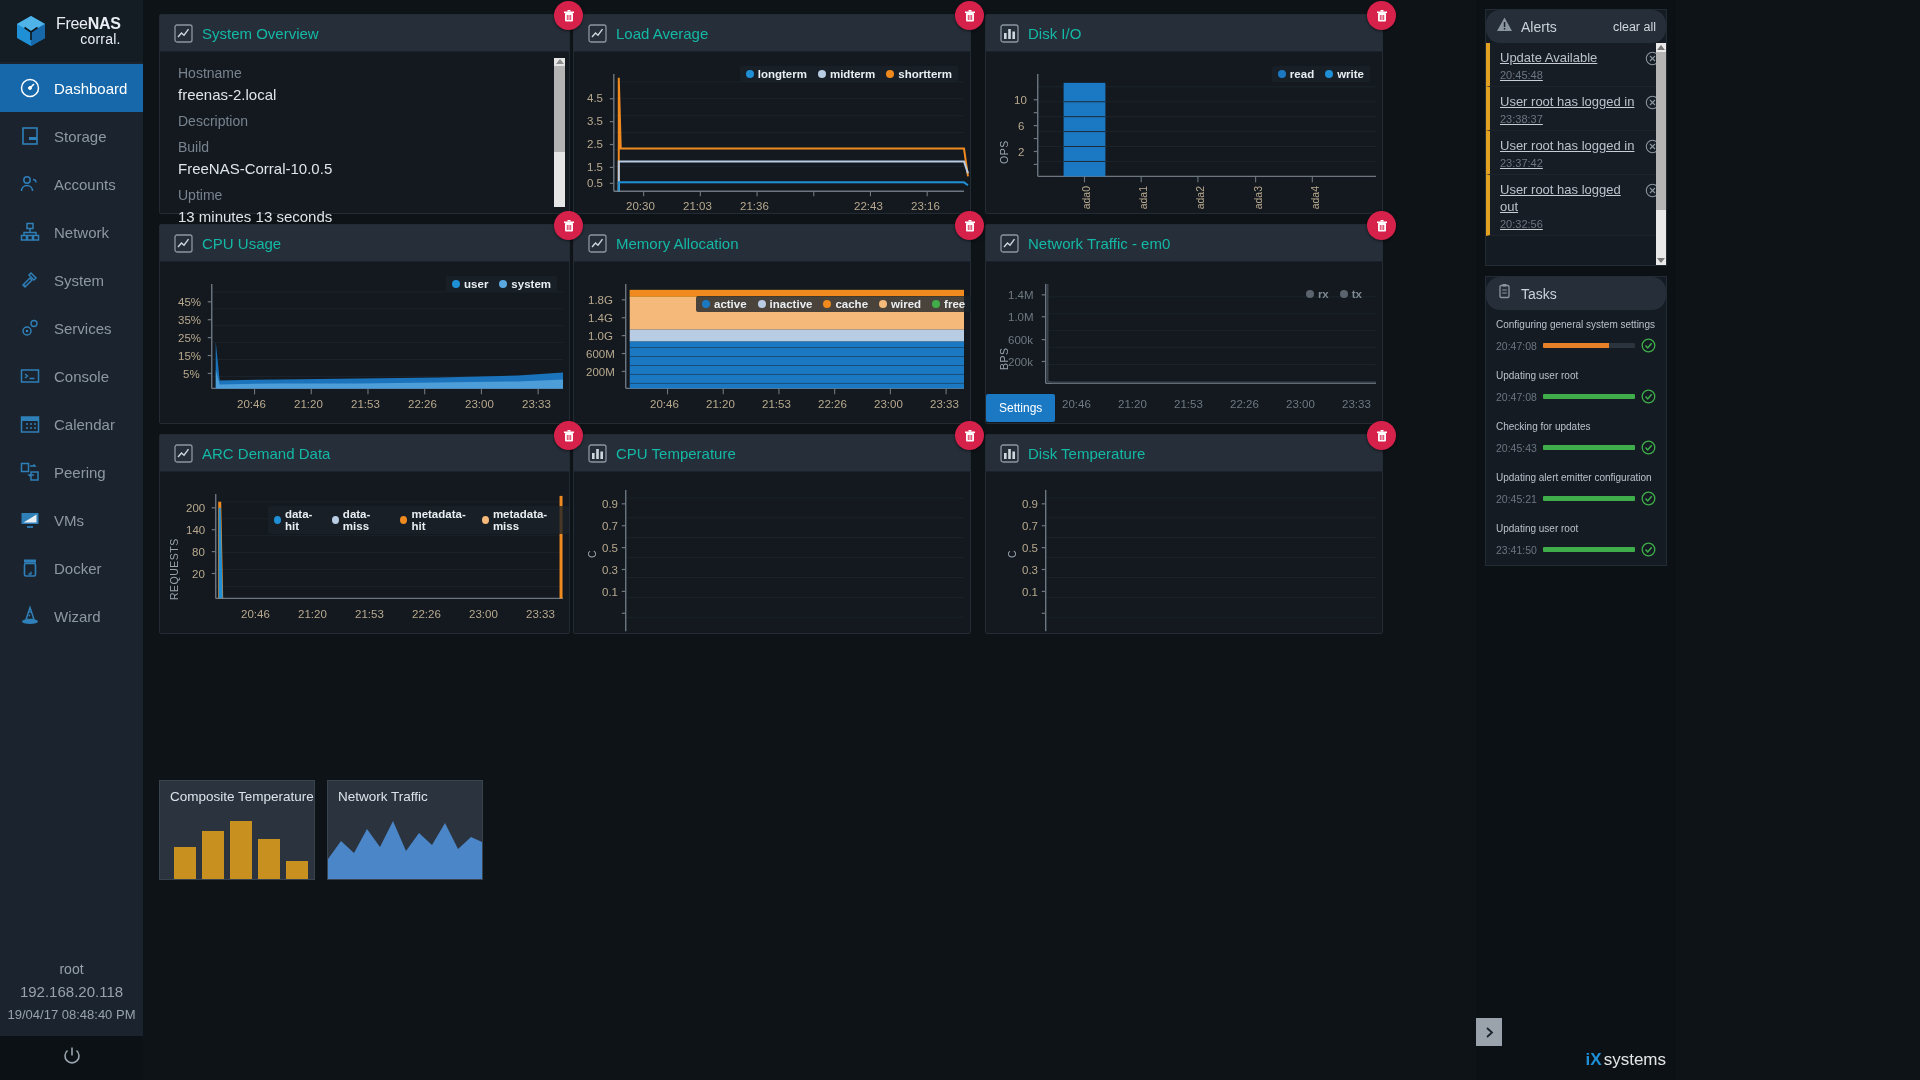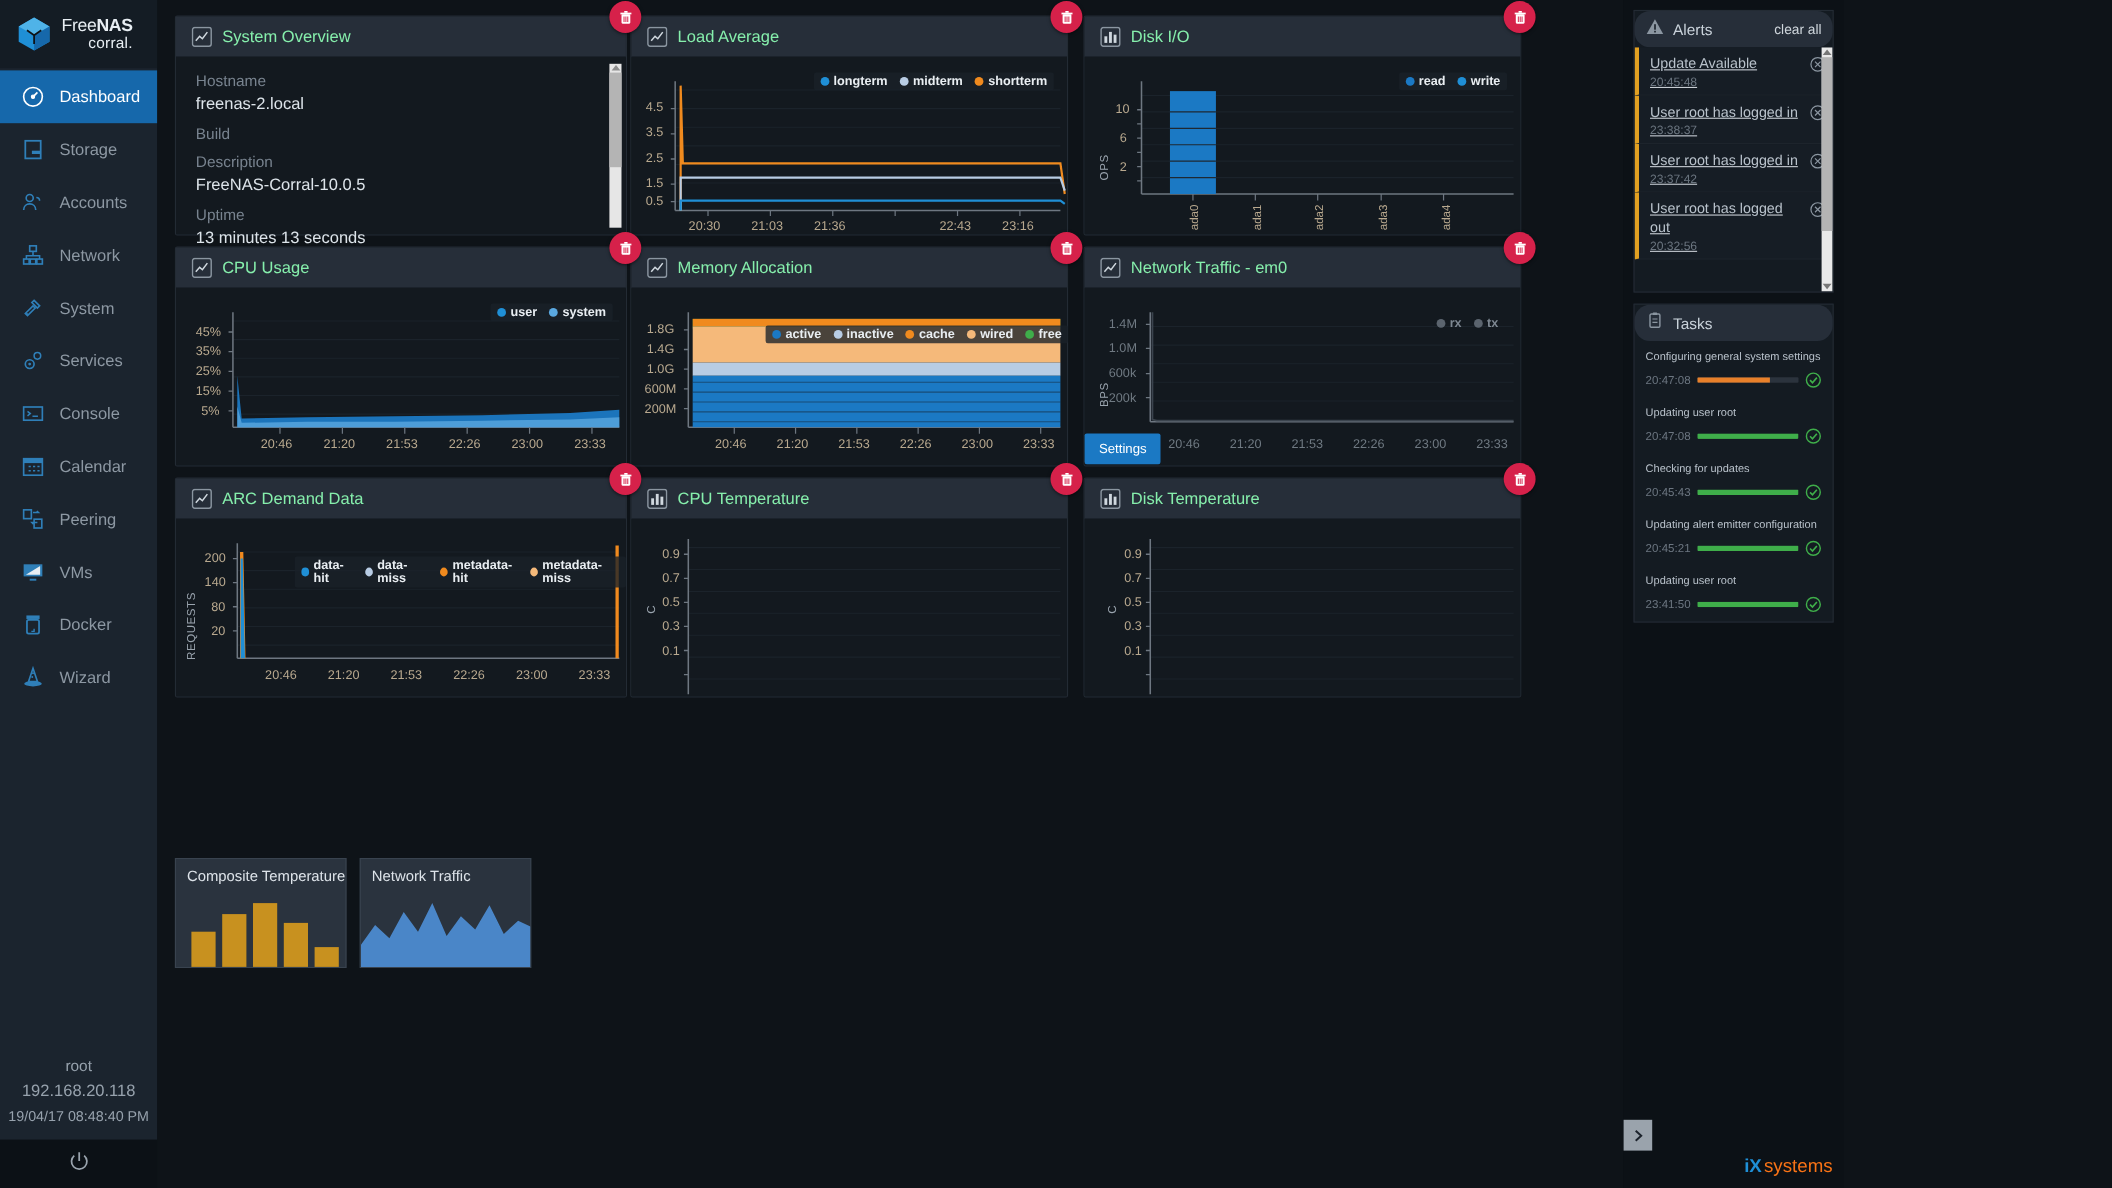--- a/index.html
+++ b/index.html
@@ -46,21 +46,21 @@
 
   .widget {
     position: absolute; background: #141b22; border: 1px solid #232b34;
     border-radius: 2px; overflow: visible;
   }
   .wt {
     height: 37px; background: #262e39; display: flex; align-items: center;
     gap: 9px; padding-left: 14px; border-bottom: 1px solid #1b222b;
   }
   .wt-ic { width: 19px; height: 19px; flex: 0 0 19px; }
-  .wt-title { font-size: 15px; color: #86efac; }
+  .wt-title { font-size: 15px; color: #14b8a6; }
   .wbody { position: absolute; left: 0; right: 0; top: 37px; bottom: 0; background: #13191f; }
   .del {
     position: absolute; width: 29px; height: 29px; border-radius: 50%;
     background: #d6214a; top: -14px; right: -14px; z-index: 12;
     display: flex; align-items: center; justify-content: center; cursor: pointer;
     box-shadow: 0 1px 3px rgba(0,0,0,.5);
   }
 
   
   .sysrow { padding: 0 0 0 18px; }
@@ -312,22 +312,22 @@
                 <rect x="1" y="1" width="17" height="17" rx="2" fill="none" stroke="#8b96a1" stroke-width="1.3"></rect>
                 <path d="M4 13l3.5-4 2.5 2.2 4.5-6" fill="none" stroke="#cfd7de" stroke-width="1.4"></path>
               </svg>
           </span>
           <span class="wt-title">System Overview</span>
         </div>
         <div class="wbody">
           <div class="sysrow" style="padding-top:10px;">
             <div class="sys-k">Hostname</div>
             <div class="sys-v">freenas-2.local</div>
+            <div class="sys-k" style="margin-top:4px;">Description</div>
             <div class="sys-k" style="margin-top:4px;">Build</div>
-            <div class="sys-k" style="margin-top:4px;">Description</div>
             <div class="sys-v">FreeNAS-Corral-10.0.5</div>
             <div class="sys-k" style="margin-top:4px;">Uptime</div>
             <div class="sys-v">13 minutes 13 seconds</div>
             <div class="sys-k sys-fade" style="margin-top:4px;">System Time</div>
           </div>
           <div class="sbar">
             <div class="up"></div>
             <div class="thumb"></div>
           </div>
         </div>
@@ -1038,16 +1038,16 @@
     </div>
 
     <div class="expand">
       <svg width="13" height="13" viewBox="0 0 13 13">
           <path d="M4 2l5 4.5L4 11" fill="none" stroke="#1b222b" stroke-width="1.8"></path>
         </svg>
     </div>
 
     <div class="ixlogo">
       <span style="font-size:17px;color:#1f8fd6;font-weight:bold;">iX</span>
-      <span style="font-size:17px;color:#f97316;">systems</span>
+      <span style="font-size:17px;color:#e5e5e5;">systems</span>
     </div>
   </div>
 </div>
 
 </body></html>

